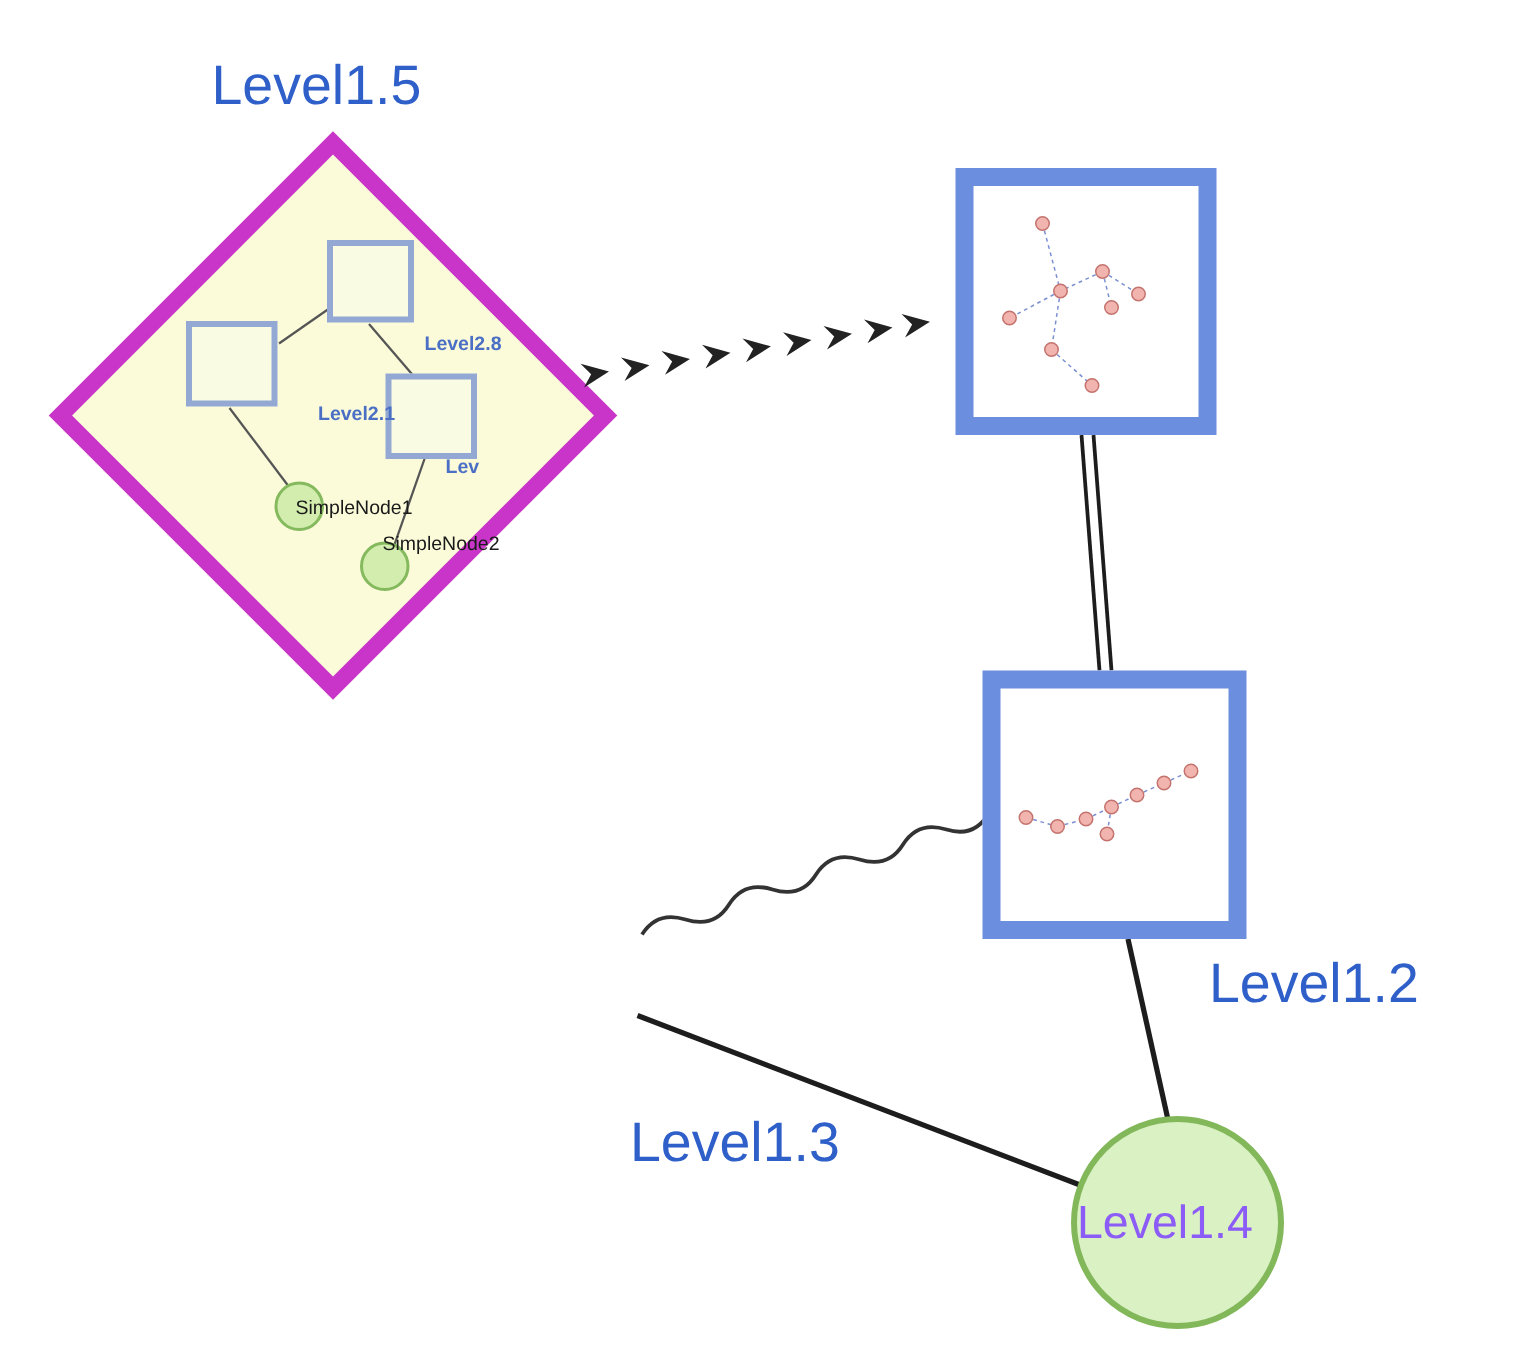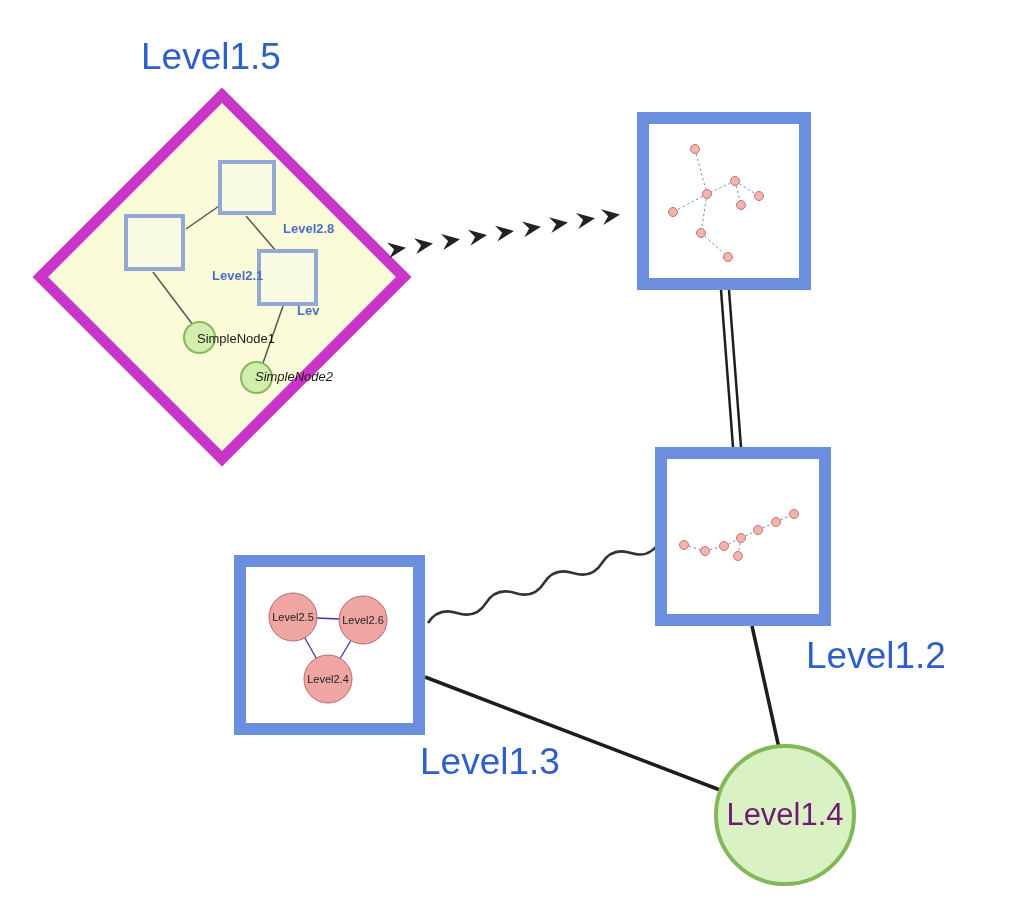--- a/index.html
+++ b/index.html
@@ -18,22 +18,22 @@
   .green-node{ position:absolute; background:#d2edae; border:2px solid #85b95d; border-radius:50%; z-index:3; }
 
   .big-label   { position:absolute; color:#2f5fc8; font-size:37px; z-index:4; white-space:nowrap; }
   .small-label { position:absolute; color:#4a6fc4; font-size:13px; z-index:4; white-space:nowrap;font-weight:bold; }
   .node-label  { position:absolute; color:#1a1a1a; font-size:13px; z-index:4;
                  transform:translate(-50%,-50%); white-space:nowrap;margin-left:36px; }
 
   .l14 {
     position:absolute; left:714px; top:744px; width:142px; height:142px;
     border-radius:50%; background:#daf1c4; border:4px solid #82b85a; z-index:3;
-    display:flex; align-items:center; justify-content:center;
-    font-size:31px; color:#701a75;
+    display:flex; align-items:center; justify-content:flex-start;
+    font-size:31px; color:#8b5cf6;
   }
   svg text { font-family:"Liberation Sans", sans-serif; }
 </style>
 </head>
 <body>
 
 <div class="canvas">
 
   <div class="diamond"></div>
 
@@ -113,53 +113,34 @@
         <circle cx="57" cy="87" r="4.5"></circle>
         <circle cx="74" cy="79" r="4.5"></circle>
         <circle cx="91" cy="71" r="4.5"></circle>
         <circle cx="109" cy="63" r="4.5"></circle>
         <circle cx="127" cy="55" r="4.5"></circle>
         <circle cx="71" cy="97" r="4.5"></circle>
       </g>
     </svg>
   </div>
 
-  <div class="group-box" style="left:234px; top:555px; width:191px; height:180px;">
-    <svg width="167" height="156">
-      <g stroke="#3434bc" stroke-width="1.3">
-        <line x1="47" y1="50" x2="117" y2="53"></line>
-        <line x1="47" y1="50" x2="82" y2="112"></line>
-        <line x1="117" y1="53" x2="82" y2="112"></line>
-      </g>
-      <g fill="#efa6a2" stroke="#b86a6a" stroke-width="1">
-        <circle cx="47" cy="50" r="24"></circle>
-        <circle cx="117" cy="53" r="24"></circle>
-        <circle cx="82" cy="112" r="24"></circle>
-      </g>
-      <g font-size="11" fill="#222222" text-anchor="middle">
-        <text x="47" y="54">Level2.5</text>
-        <text x="117" y="57">Level2.6</text>
-        <text x="82" y="116">Level2.4</text>
-      </g>
-    </svg>
-  </div>
 
   <div class="l14">
     <span>Level1.4</span>
   </div>
 
   <div class="inner-sq" style="left:218px; top:160px; width:58px; height:55px;"></div>
   <div class="inner-sq" style="left:124px; top:214px; width:61px; height:57px;"></div>
   <div class="inner-sq" style="left:257px; top:249px; width:61px; height:57px;"></div>
   <div class="green-node" style="left:183px; top:321px; width:33px; height:33px;"></div>
   <div class="green-node" style="left:240px; top:361px; width:33px; height:33px;"></div>
 
   <div class="small-label" style="left:283px; top:221px;">Level2.8</div>
   <div class="small-label" style="left:167px; top:268px;margin-left:45px;">Level2.1</div>
   <div class="small-label" style="left:297px; top:303px;">Lev</div>
   <div class="node-label" style="left:200px; top:338px;">SimpleNode1</div>
-  <div class="node-label" style="left:258px; top:376px;font-style:italic;">SimpleNode2</div>
+  <div class="node-label" style="left:258px; top:362px;">SimpleNode2</div>
 
   <div class="big-label" style="left:141px; top:36px;">Level1.5</div>
   <div class="big-label" style="left:806px; top:635px;">Level1.2</div>
   <div class="big-label" style="left:420px; top:741px;text-align:right;">Level1.3</div>
 
 </div>
 
 </body></html>

